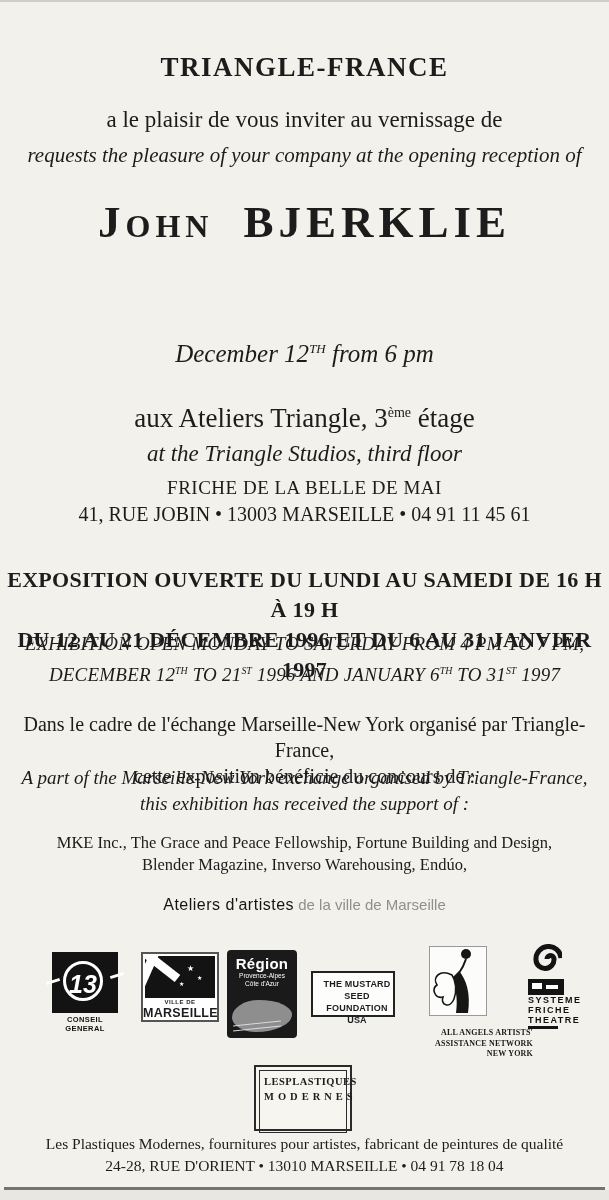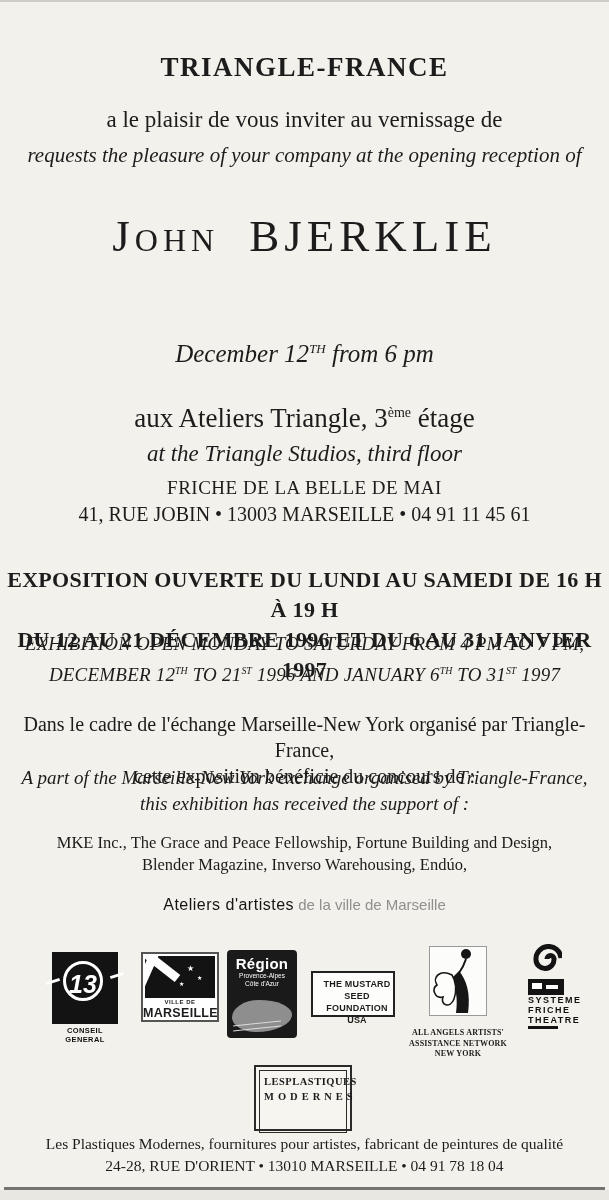--- a/index.html
+++ b/index.html
@@ -14,21 +14,21 @@
   .card{position:absolute;inset:0;}
   .abs{position:absolute;left:0;right:0;text-align:center;}
   .scan-top{position:absolute;top:0;left:0;right:0;height:2px;background:#cfcdc7;}
   .scan-bottom{position:absolute;top:1187px;left:4px;right:4px;height:3px;background:#747470;}
   .scan-bottom-pad{position:absolute;top:1190px;left:0;right:0;bottom:0;background:#e9e7e2;}
 
   .org-title{top:52px;font-size:27px;font-weight:700;letter-spacing:1.5px;}
   .invite-fr{top:107px;font-size:23px;}
   .invite-en{top:143px;font-size:21px;font-style:italic;}
 
-  .artist{top:210px;font-weight:400;font-size:45px;letter-spacing:5px;white-space:nowrap;}
+  .artist{top:196px;font-weight:700;font-size:45px;letter-spacing:5px;white-space:nowrap;}
   .artist .sc{font-size:32px;}
   .artist .gap{display:inline-block;width:30px;}
 
   .date-fr{top:303px;font-size:27px;font-weight:700;}
   .date-en{top:340px;font-size:25px;font-style:italic;}
 
   .venue-fr{top:403px;font-size:27px;}
   .venue-en{top:441px;font-size:23px;font-style:italic;}
   .venue-name{top:477px;font-size:19px;letter-spacing:0.5px;}
   .venue-addr{top:503px;font-size:20px;}
@@ -46,21 +46,21 @@
   .ateliers{top:896px;font-size:15px;font-family:"Liberation Sans","DejaVu Sans",sans-serif;}
   .ateliers .b{font-weight:400;font-size:16px;letter-spacing:0.5px;color:#151515;}
   .ateliers .g{color:#8f8f8f;}
 
   
   .logo-row{position:absolute;top:944px;left:0;right:0;height:125px;}
   .logo-row *{box-sizing:border-box;}
   .sans{font-family:"Liberation Sans","DejaVu Sans",sans-serif;}
 
   .lg-conseil{position:absolute;left:50px;top:8px;width:70px;text-align:center;}
-  .lg-conseil .sq{width:66px;height:72px;background:#131313;margin:0 auto;position:relative;}
+  .lg-conseil .sq{width:66px;height:61px;background:#131313;margin:0 auto;position:relative;}
   .lg-conseil .circ{position:absolute;left:11px;top:9px;width:40px;height:40px;border:3px solid #fff;border-radius:50%;color:#fff;font-weight:700;font-size:25px;line-height:40px;font-style:italic;}
   .lg-conseil .wing{position:absolute;width:14px;height:3px;background:#fff;transform:rotate(-18deg);}
   .lg-conseil .cap{font-size:7.5px;font-weight:700;letter-spacing:0.4px;margin-top:2px;color:#111;}
 
   .lg-mars{position:absolute;left:141px;top:8px;width:78px;height:70px;border:2px solid #555;background:#fff;overflow:hidden;}
   .lg-mars .sky{position:absolute;left:2px;top:2px;right:2px;height:42px;background:#131313;overflow:hidden;}
   .lg-mars .bar1{position:absolute;left:-14px;top:2px;width:52px;height:9px;background:#fff;transform:rotate(38deg);}
   .lg-mars .bar2{position:absolute;left:-4px;top:-10px;width:9px;height:56px;background:#fff;transform:rotate(24deg);}
   .lg-mars .star{position:absolute;color:#fff;font-size:8px;}
   .lg-mars .vd{position:absolute;left:0;right:0;top:45px;font-size:6px;letter-spacing:0.5px;text-align:center;font-weight:700;}
@@ -71,21 +71,21 @@
   .lg-region .s{font-size:6.5px;line-height:8px;}
   .lg-region .map{position:absolute;left:5px;bottom:6px;width:60px;height:32px;background:#8e8e8e;border-radius:45% 55% 60% 40%/55% 45% 55% 45%;}
   .lg-region .wave{position:absolute;left:6px;width:48px;height:1px;background:#dcdcdc;transform:rotate(-6deg);}
 
   .lg-mustard{position:absolute;left:311px;top:27px;width:84px;height:46px;background:#fdfdfb;border:2px solid #222;text-align:center;}
   .lg-mustard .l{font-size:9px;font-weight:700;line-height:12px;letter-spacing:0.2px;padding-left:8px;}
   .lg-mustard .l:first-child{margin-top:5px;}
 
   .lg-angels{position:absolute;left:383px;top:2px;width:150px;text-align:center;}
   .lg-angels .box{width:58px;height:70px;margin:0 auto;border:1px solid #999;background:#fcfcfa;position:relative;}
-  .lg-angels .cap{font-size:8px;font-weight:700;line-height:10.5px;margin-top:12px;letter-spacing:0.2px;}
+  .lg-angels .cap{font-size:8px;font-weight:700;line-height:10.5px;margin-top:12px;letter-spacing:0.2px;text-align:right;}
 
   .lg-friche{position:absolute;left:528px;top:0px;width:40px;text-align:left;}
   .lg-friche .bar{width:36px;height:16px;background:#131313;position:relative;margin-top:1px;}
   .lg-friche .bar i{position:absolute;background:#fff;}
   .lg-friche .txt{font-size:9px;font-weight:700;line-height:10px;letter-spacing:1.5px;color:#111;}
   .lg-friche .strip{width:30px;height:3px;background:#131313;margin-top:1px;}
 
   
   .plastiques{position:absolute;left:254px;top:1065px;width:88px;height:56px;border:2px solid #2a2a2a;background:#f7f5f0;padding:3px;}
   .plastiques .inner{border:1px solid #2a2a2a;height:100%;padding:5px 4px 0 4px;font-size:10.5px;letter-spacing:0.5px;}

